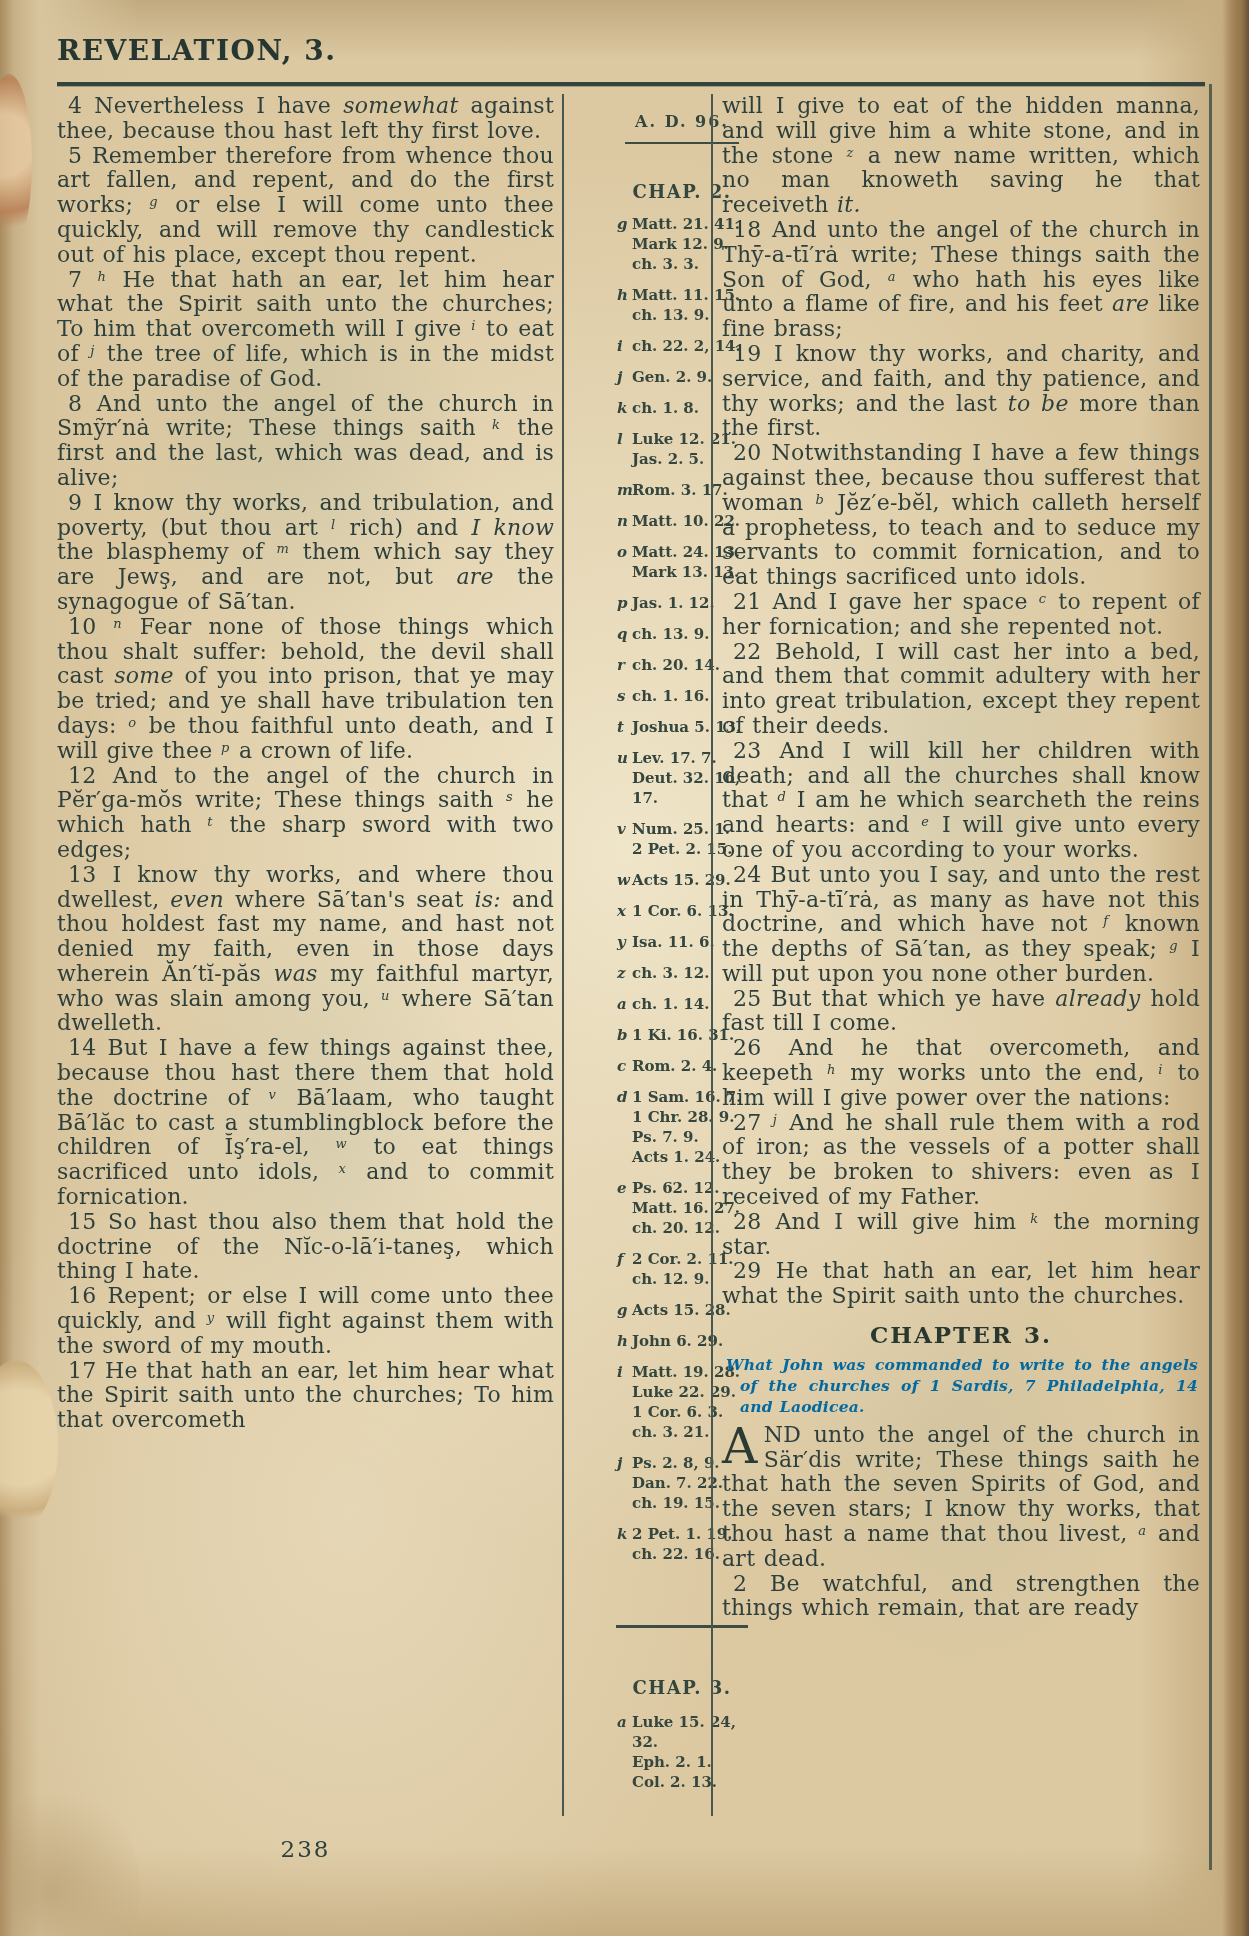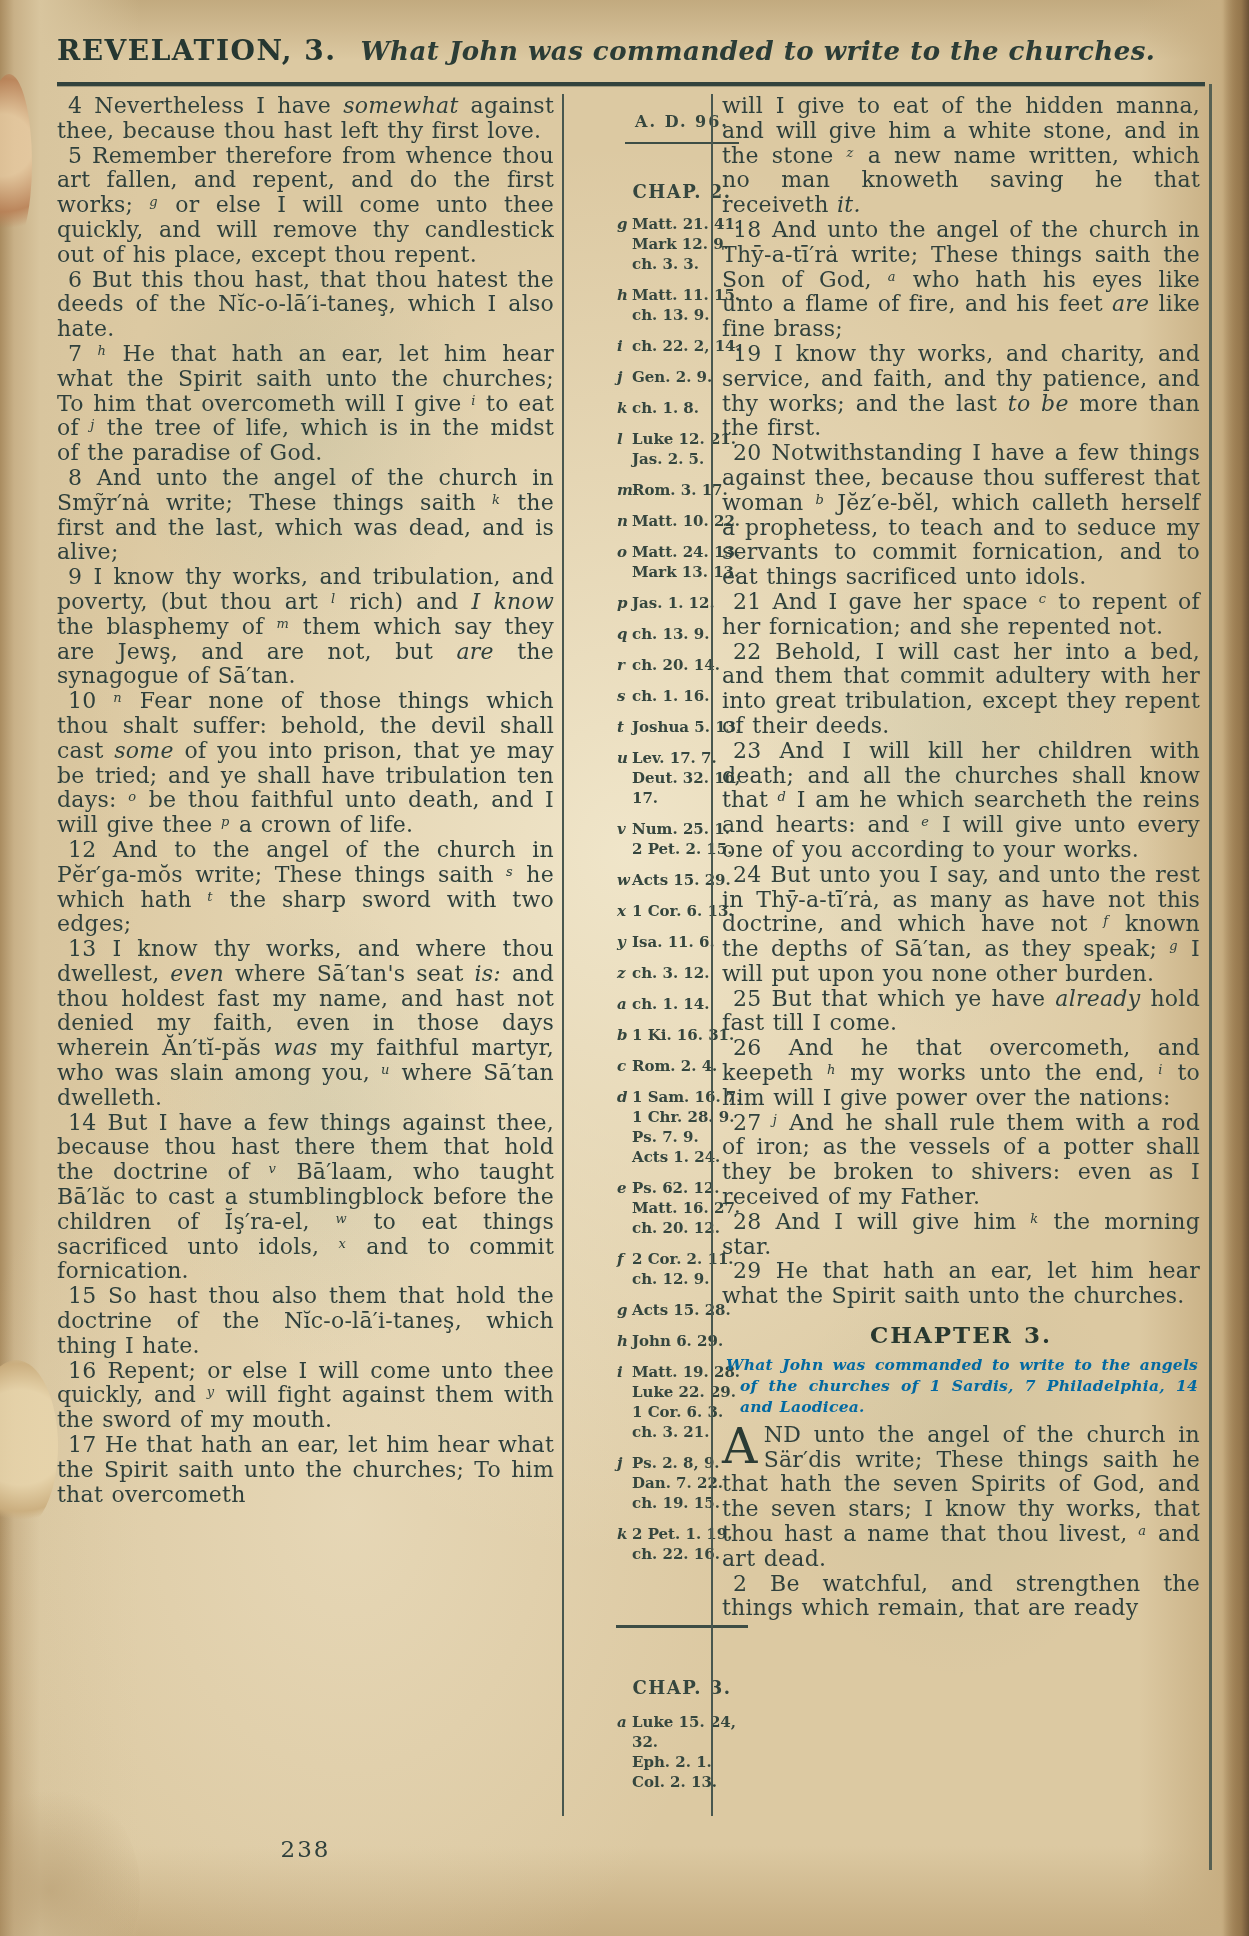--- a/index.html
+++ b/index.html
@@ -81,28 +81,26 @@
 <div class="blob-mid-left"></div>
 <div class="corner-bottom-left"></div>
 <div class="edge-right-shadow"></div>
 <div class="ghost g1"></div>
 <div class="ghost g2"></div>
 <div class="ghost g3"></div>
 <div class="ghost g4"></div>
 
 <div class="header">
   <span class="book-title">REVELATION, 3.</span>
-  <span class="running-head">What John was commanded to write to the churches.</span>
 </div>
 <div class="header-rule"></div>
 
 <div class="text-col left-col" id="left-col">
     <p class="verse">4 Nevertheless I have <i>somewhat</i> against thee, because thou hast left thy first love.</p>
     <p class="verse">5 Remember therefore from whence thou art fallen, and repent, and do the first works; <sup class="rm">g</sup> or else I will come unto thee quickly, and will remove thy candlestick out of his place, except thou repent.</p>
-    <p class="verse">6 But this thou hast, that thou hatest the deeds of the Nĭc-o-lā′i-taneş, which I also hate.</p>
     <p class="verse">7 <sup class="rm">h</sup> He that hath an ear, let him hear what the Spirit saith unto the churches; To him that overcometh will I give <sup class="rm">i</sup> to eat of <sup class="rm">j</sup> the tree of life, which is in the midst of the paradise of God.</p>
     <p class="verse">8 And unto the angel of the church in Smỹr′nȧ write; These things saith <sup class="rm">k</sup> the first and the last, which was dead, and is alive;</p>
     <p class="verse">9 I know thy works, and tribulation, and poverty, (but thou art <sup class="rm">l</sup> rich) and <i>I know</i> the blasphemy of <sup class="rm">m</sup> them which say they are Jewş, and are not, but <i>are</i> the synagogue of Sā′tan.</p>
     <p class="verse">10 <sup class="rm">n</sup> Fear none of those things which thou shalt suffer: behold, the devil shall cast <i>some</i> of you into prison, that ye may be tried; and ye shall have tribulation ten days: <sup class="rm">o</sup> be thou faithful unto death, and I will give thee <sup class="rm">p</sup> a crown of life.</p>
     <p class="verse">12 And to the angel of the church in Pĕr′ga-mŏs write; These things saith <sup class="rm">s</sup> he which hath <sup class="rm">t</sup> the sharp sword with two edges;</p>
     <p class="verse">13 I know thy works, and where thou dwellest, <i>even</i> where Sā′tan's seat <i>is:</i> and thou holdest fast my name, and hast not denied my faith, even in those days wherein Ăn′tĭ-păs <i>was</i> my faithful martyr, who was slain among you, <sup class="rm">u</sup> where Sā′tan dwelleth.</p>
     <p class="verse">14 But I have a few things against thee, because thou hast there them that hold the doctrine of <sup class="rm">v</sup> Bā′laam, who taught Bā′lăc to cast a stumblingblock before the children of Ĭş′ra-el, <sup class="rm">w</sup> to eat things sacrificed unto idols, <sup class="rm">x</sup> and to commit fornication.</p>
     <p class="verse">15 So hast thou also them that hold the doctrine of the Nĭc-o-lā′i-taneş, which thing I hate.</p>
     <p class="verse">16 Repent; or else I will come unto thee quickly, and <sup class="rm">y</sup> will fight against them with the sword of my mouth.</p>
     <p class="verse">17 He that hath an ear, let him hear what the Spirit saith unto the churches; To him that overcometh</p>

